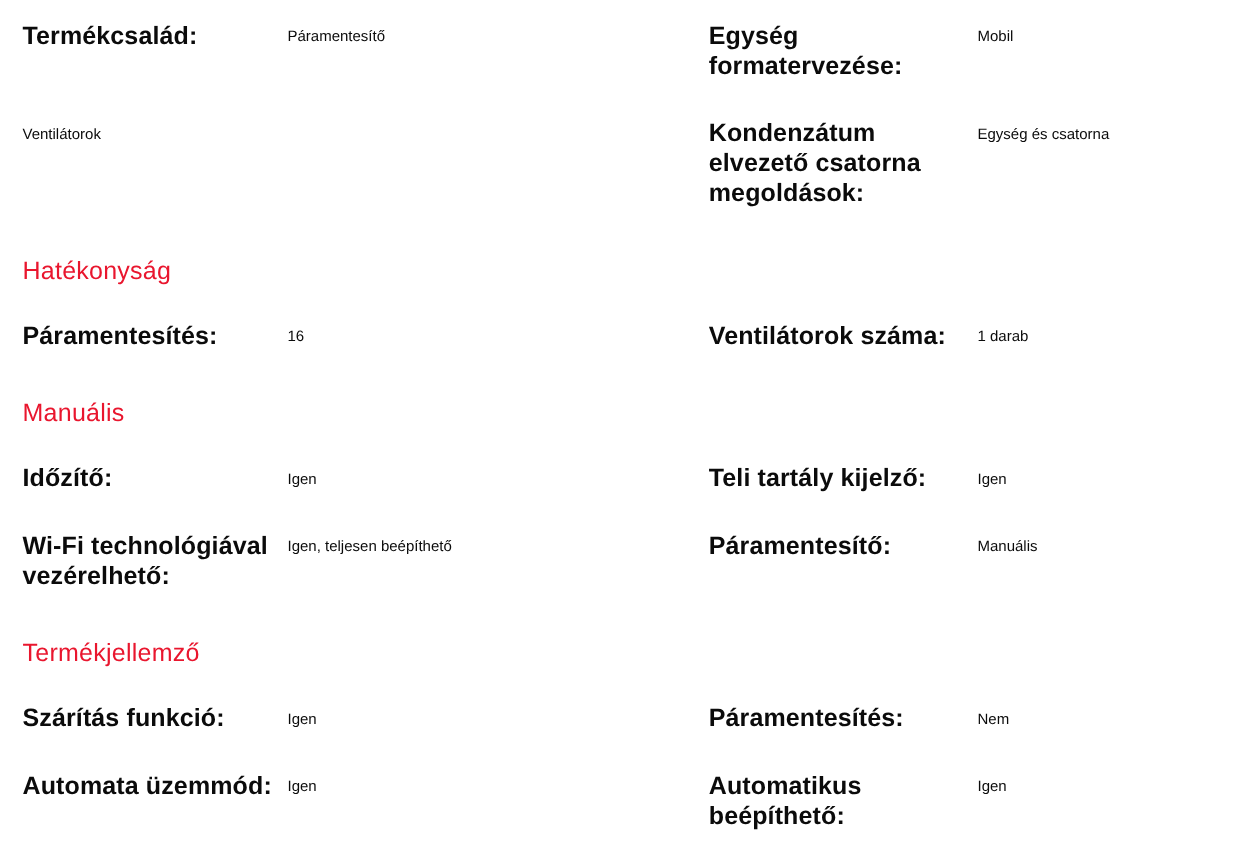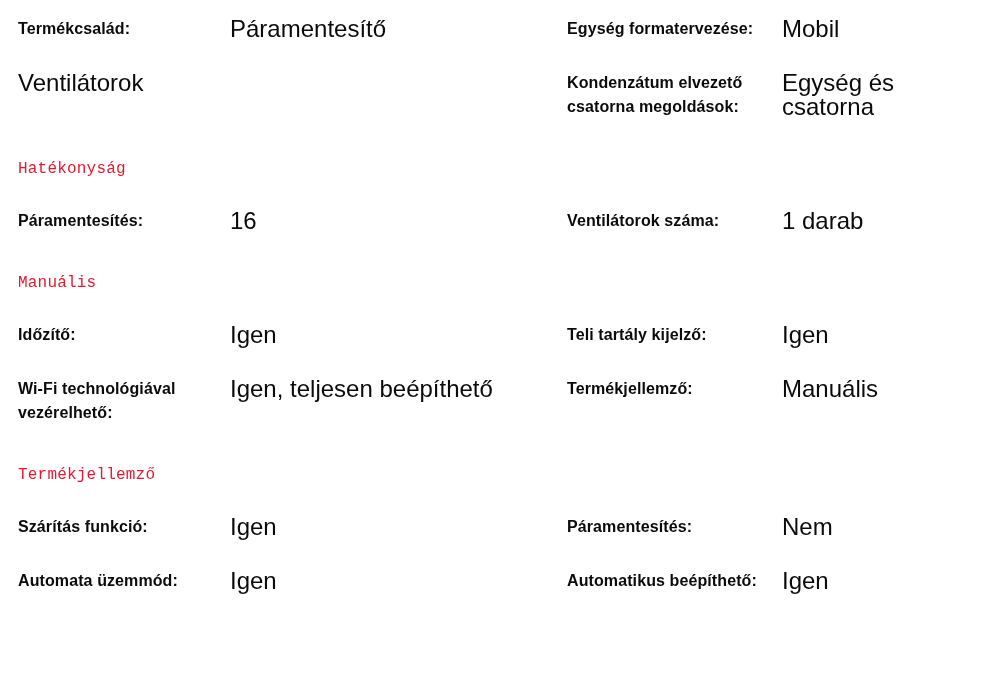--- a/index.html
+++ b/index.html
@@ -24,37 +24,36 @@
   .pair {
     display: grid;
     grid-template-columns: 212px 1fr;
     align-items: start;
   }
   .pair.right {
     grid-template-columns: 215px 1fr;
   }
   .label {
     font-weight: 700;
-    font-size: 16px;
+    font-size: 20px;
     line-height: 24px;
     letter-spacing: 0.1px;
   }
   .value {
     font-weight: 400;
-    font-size: 24px;
+    font-size: 12px;
     line-height: 24px;
   }
   .section-title {
     color: #e9162e;
     font-weight: 400;
-    font-size: 16px;
+    font-size: 20px;
     line-height: 24px;
     margin: 38px 0 28px 0;
     letter-spacing: 0.2px;
-    font-family: Liberation Mono, monospace;
   }
   section { margin: 0; }
 </style>
 </head>
 <body>
 
 <main>
 
   <section>
     <div class="spec-row">
@@ -103,21 +102,21 @@
         <div class="label">Teli tartály kijelző:</div>
         <div class="value">Igen</div>
       </div>
     </div>
     <div class="spec-row">
       <div class="pair left">
         <div class="label">Wi-Fi technológiával vezérelhető:</div>
         <div class="value">Igen, teljesen beépíthető</div>
       </div>
       <div class="pair right">
-        <div class="label">Termékjellemző:</div>
+        <div class="label">Páramentesítő:</div>
         <div class="value">Manuális</div>
       </div>
     </div>
   </section>
 
   <section>
     <h3 class="section-title">Termékjellemző</h3>
     <div class="spec-row">
       <div class="pair left">
         <div class="label">Szárítás funkció:</div>

